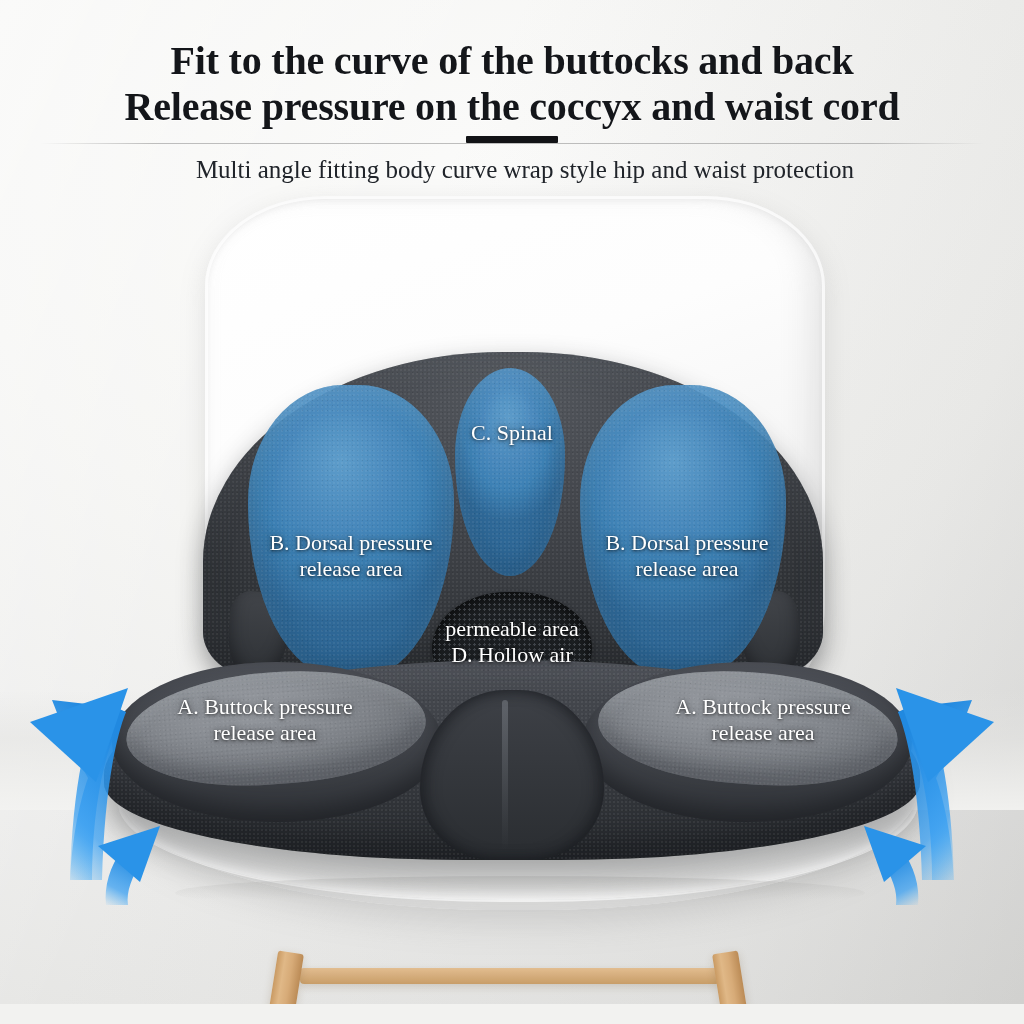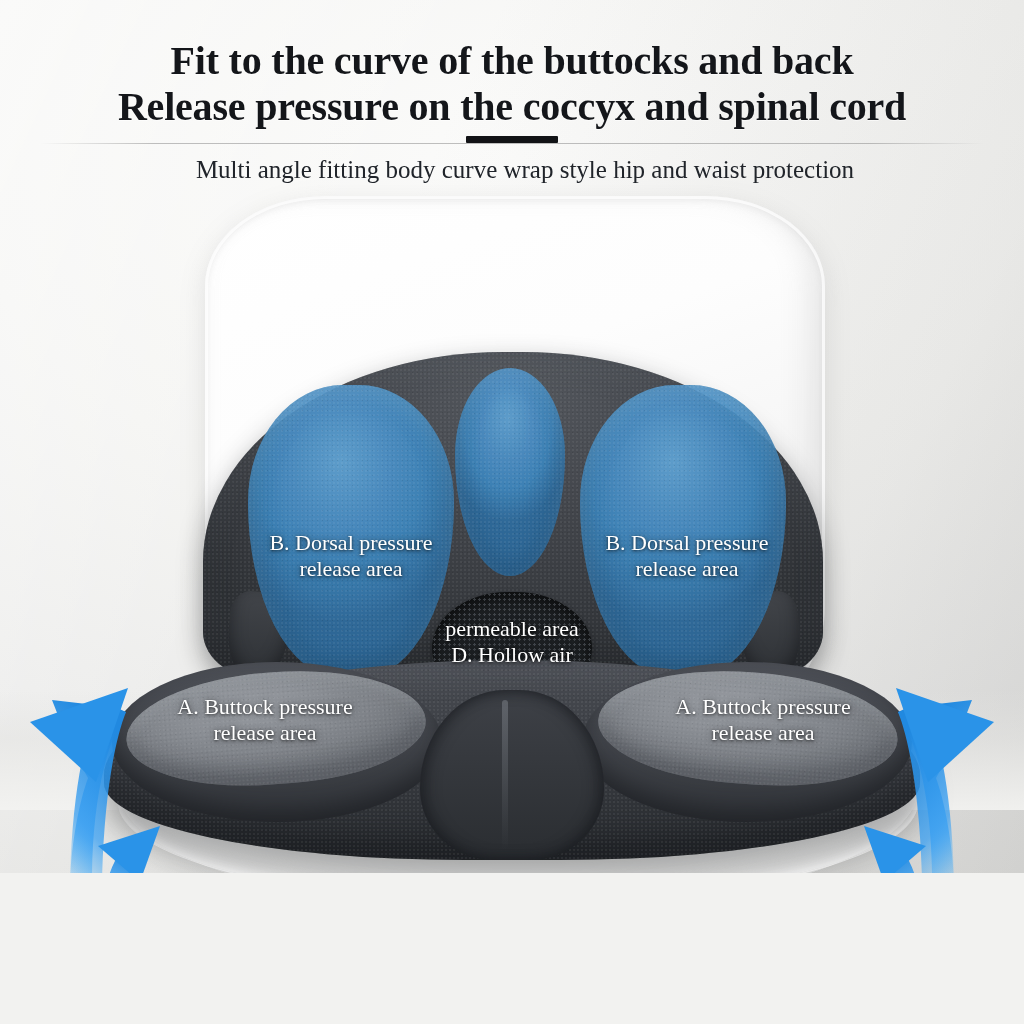--- a/index.html
+++ b/index.html
@@ -1,21 +1,21 @@
 <!DOCTYPE html>
 <html><head>
 <meta charset="utf-8">
 <style>
   html,body{margin:0;padding:0;}
   body{
     width:1024px;height:1024px;overflow:hidden;
     font-family:"Liberation Serif",serif;
     background:#f2f2f0;
   }
-  #stage{position:relative;width:1024px;height:873px;overflow:hidden;
+  #stage{position:relative;width:1024px;height:1004px;overflow:hidden;
     background:
       radial-gradient(120% 90% at 50% 18%, #fbfbfa 0%, #f4f4f2 45%, #ececeb 78%, #e6e6e4 100%);
   }
   
   #wallShade{position:absolute;inset:0;
     background:linear-gradient(115deg, rgba(255,255,255,.55) 0%, rgba(255,255,255,0) 35%, rgba(190,190,188,.22) 78%, rgba(160,160,158,.30) 100%);
     pointer-events:none;}
   #floorLine{position:absolute;left:0;right:0;top:690px;height:120px;
     background:linear-gradient(180deg, rgba(222,222,220,.0) 0%, rgba(228,228,226,.55) 40%, rgba(243,243,241,.9) 100%);
     pointer-events:none;}
@@ -188,21 +188,21 @@
 <body>
 
 <div id="stage">
 
   <div id="wallShade"></div>
   <div id="floorLine"></div>
 
   <div class="header">
     <h1 class="title">
       <span class="l1">Fit to the curve of the buttocks and back</span>
-      <span class="l2">Release pressure on the coccyx and spinal cord</span>
+      <span class="l2">Release pressure on the coccyx and waist cord</span>
     </h1>
     <div class="rule"></div>
     <div class="accent"></div>
     <div class="subtitle">Multi angle fitting body curve wrap style hip and waist protection</div>
   </div>
 
   <div class="chair-wrap">
     <div class="chair-back"></div>
     <div class="chair-back-edge"></div>
     <div class="chair-seat"></div>
@@ -240,20 +240,21 @@
   <div class="seat-center-ridge"></div>
   <div class="ridge-hl"></div>
   <div class="pad-a l">
     <div class="tex"></div>
   </div>
   <div class="pad-a r">
     <div class="tex"></div>
   </div>
 
   <div class="lab lab-c">
+    <span class="ln">C. Spinal</span>
   </div>
   <div class="lab lab-b-l">
     <span class="ln">B. Dorsal pressure</span>
     <span class="ln">release area</span>
   </div>
   <div class="lab lab-b-r">
     <span class="ln">B. Dorsal pressure</span>
     <span class="ln">release area</span>
   </div>
   <div class="lab lab-d">

